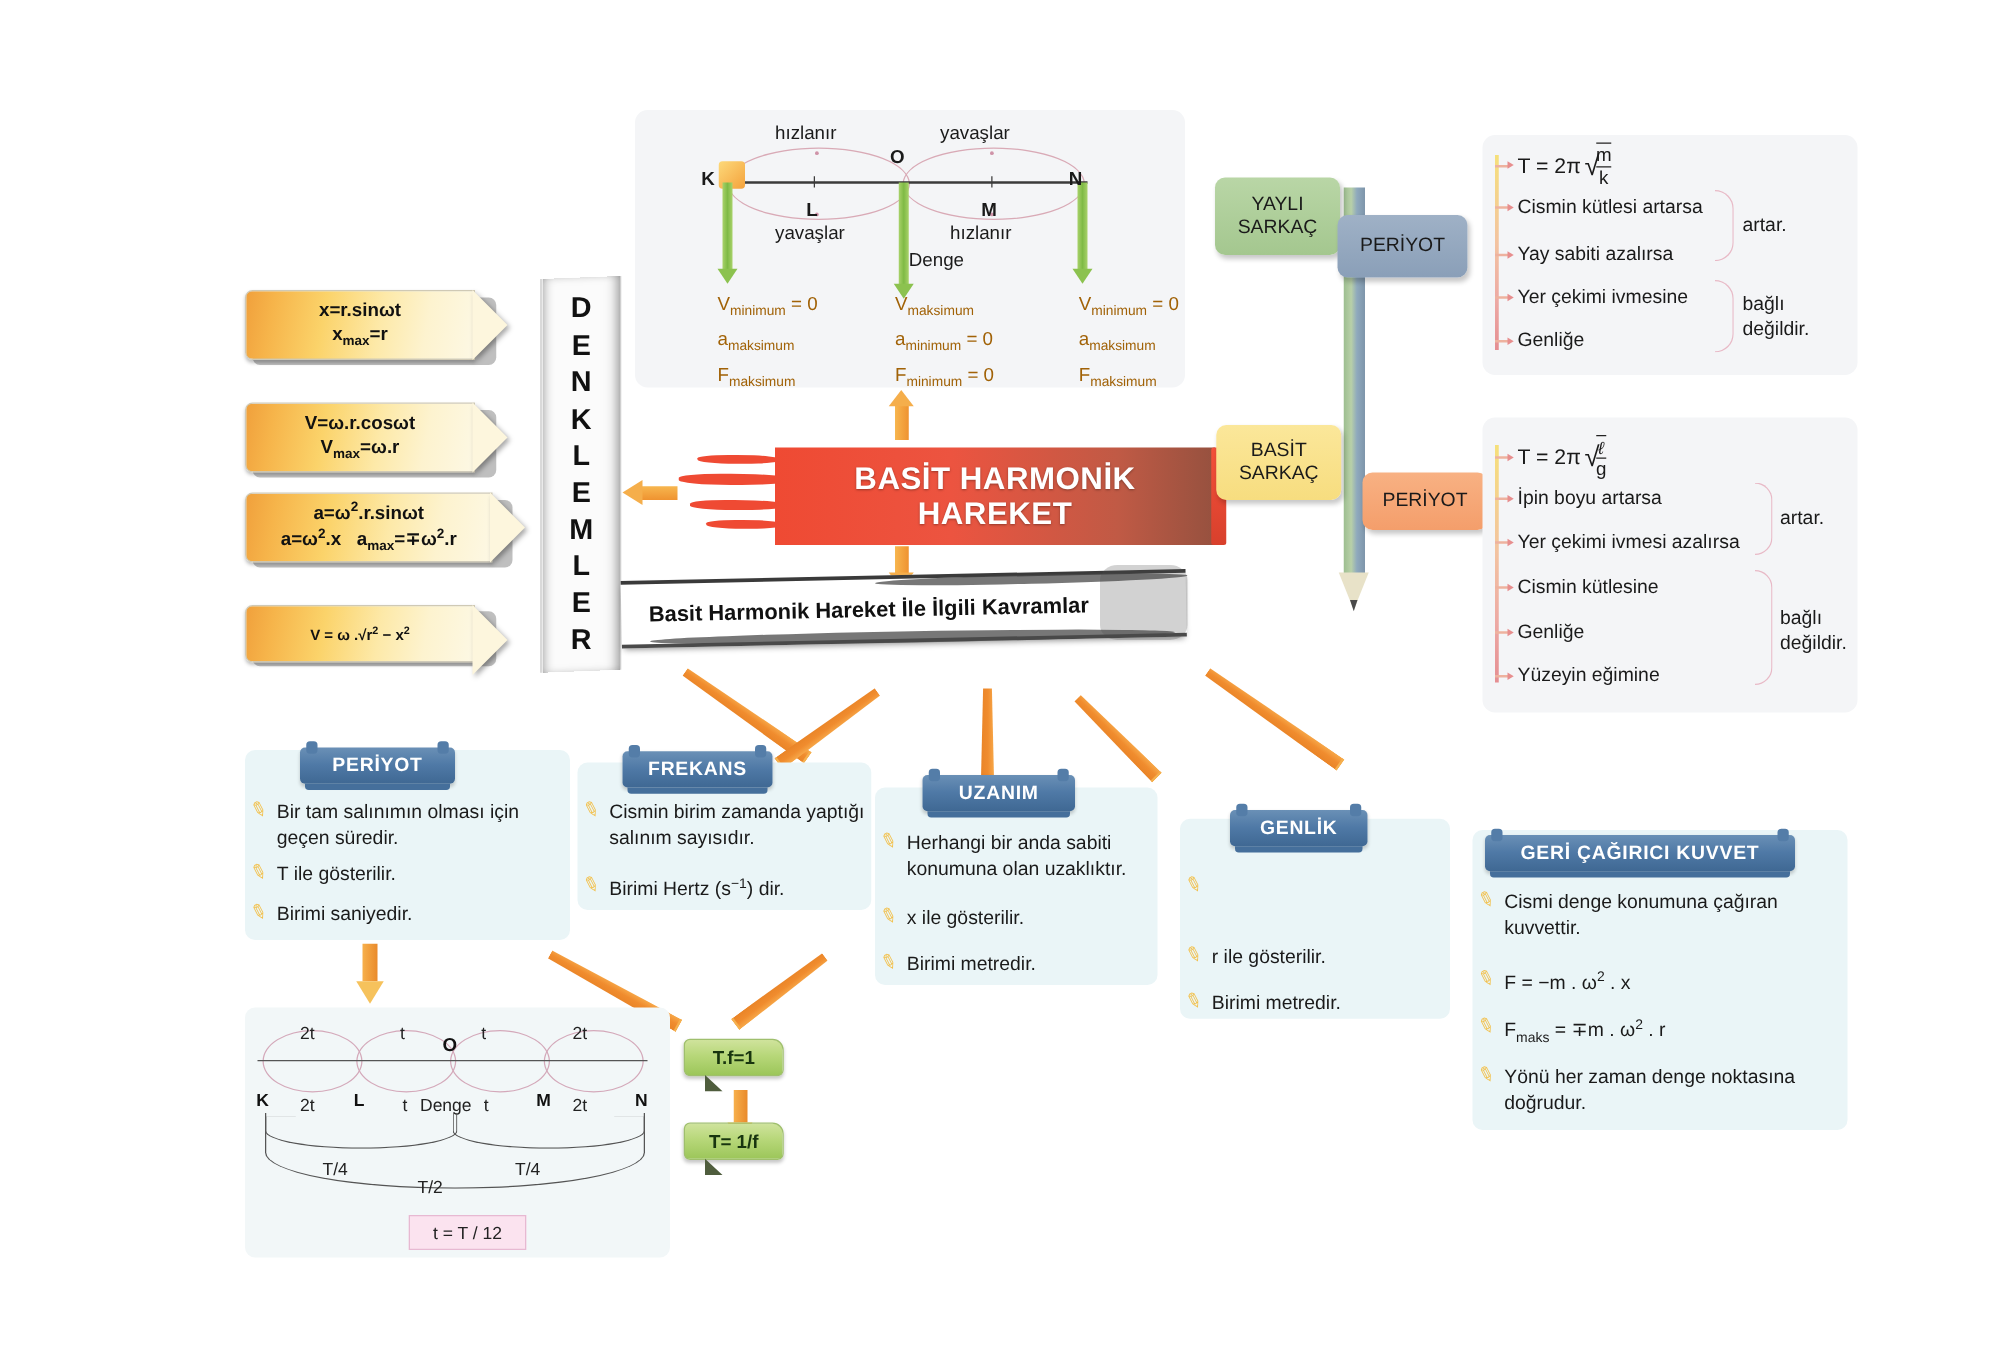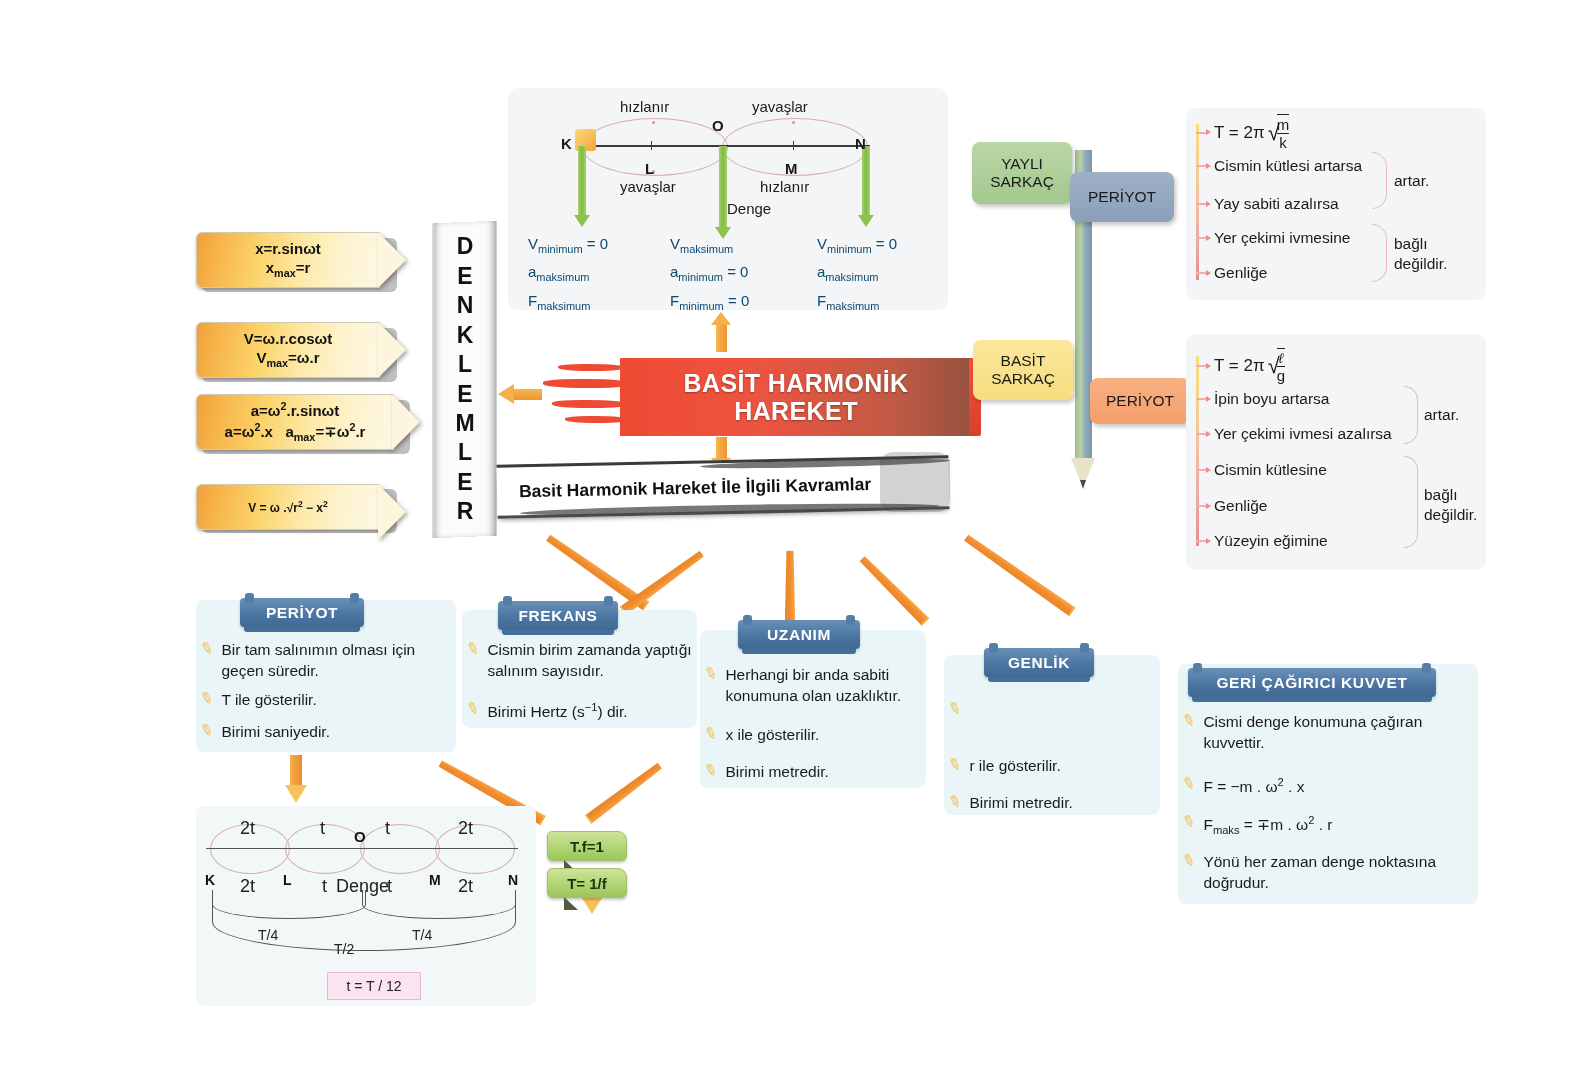--- a/index.html
+++ b/index.html
@@ -52,21 +52,21 @@
   .smudge{position:absolute;background:#4a4a4a;opacity:.75;border-radius:50%;}
 
   
   .axisline{position:absolute;background:#3b3b3b;height:1.6px;}
   .greenarrow{position:absolute;width:8px;background:linear-gradient(90deg,#a8d26a,#7fba45,#a8d26a);}
   .greenarrow:after{content:"";position:absolute;bottom:-11px;left:-4px;width:0;height:0;
     border-left:8px solid transparent;border-right:8px solid transparent;border-top:12px solid #8cc24f;}
   .loopL,.loopR{position:absolute;border:1.4px solid #d9aab6;border-radius:50%;}
   .lbl{position:absolute;font-size:15px;color:#1a1a1a;}
   .lblbold{font-weight:bold;}
-  .pinkcol{position:absolute;color:#0c4a6e;font-size:15px;line-height:1.75;white-space:nowrap;}
+  .pinkcol{position:absolute;color:#a16207;font-size:15px;line-height:1.75;white-space:nowrap;margin-left:46px;}
   .pinkcol sub{font-size:11px;}
   .tick{position:absolute;width:1.4px;height:9px;background:#3b3b3b;}
 
   
   .pencil-body{position:absolute;width:17px;
      background:linear-gradient(90deg,#9dbe90 0%,#b8d0a8 35%,#8fa9bd 62%,#7e95aa 100%);}
   .pencil-tip{position:absolute;width:0;height:0;
      border-left:12px solid transparent;border-right:12px solid transparent;
      border-top:30px solid #e8e2c8;}
   .pencil-lead{position:absolute;width:0;height:0;
@@ -113,21 +113,21 @@
   .callout{position:absolute;border-radius:5px 9px 5px 5px;
      background:linear-gradient(180deg,#cfe39c 0%,#b7d779 45%,#9cc65a 100%);
      border:1px solid #9fbf6d;display:flex;align-items:center;justify-content:center;
      font-weight:bold;font-size:15px;color:#18350f;box-shadow:0 2px 3px rgba(0,0,0,.22);}
   .callout .tailpt{position:absolute;bottom:-13px;left:16px;width:0;height:0;
      border-left:14px solid #4f5d3d;border-top:13px solid transparent;}
 
   
   .tline{position:absolute;background:#555;height:1.4px;}
   .elp{position:absolute;border:1.3px solid #d4a9ba;border-radius:50%;}
-  .tlbl{position:absolute;font-size:18px;color:#222;}
+  .tlbl{position:absolute;font-size:14px;color:#222;}
   .tlblb{position:absolute;font-size:14px;font-weight:bold;color:#111;}
   .pinkbox{position:absolute;background:#fbe3ef;border:1px solid #e7b9d2;
      font-size:14px;color:#222;display:flex;align-items:center;justify-content:center;}
   .dot{position:absolute;width:3px;height:3px;border-radius:50%;background:#cf93a8;}
   .curve{position:absolute;border:1.3px solid #555;border-top:none;border-radius:0 0 50% 50%;}
 </style>
 </head>
 <body>
 
 <div class="abs eqshadow" style="left:202px;top:238px;width:195px;height:54px;"></div>
@@ -469,21 +469,21 @@
 <div class="oarrow tapered" style="left:660px;top:760px;width:90px;transform:rotate(143deg);"></div>
 
 <div class="callout" style="left:547px;top:831px;width:78px;height:28px;">
   <span>T.f=1</span>
     <span class="tailpt"></span>
 </div>
 <div class="abs" style="left:583px;top:872px;width:20px;height:42px;">
   <div style="position:absolute;left:4px;top:0;width:11px;height:26px;background:linear-gradient(90deg,#f7b04c,#e98a2b);"></div>
   <div style="position:absolute;left:-1px;bottom:0;width:0;height:0;border-left:10.5px solid transparent;border-right:10.5px solid transparent;border-top:16px solid #f6c25c;"></div>
 </div>
-<div class="callout" style="left:547px;top:868px;width:78px;height:28px;">
+<div class="callout" style="left:547px;top:898px;width:78px;height:28px;">
   <span>T= 1/f</span>
     <span class="tailpt"></span>
 </div>
 
 <div class="abs panel-cyan" style="left:196px;top:806px;width:340px;height:200px;background:#f2f7f8;"></div>
 
 <div class="elp" style="left:210px;top:824px;width:78px;height:48px;"></div>
 <div class="elp" style="left:285px;top:824px;width:78px;height:48px;"></div>
 <div class="elp" style="left:360px;top:824px;width:78px;height:48px;"></div>
 <div class="elp" style="left:435px;top:824px;width:78px;height:48px;"></div>

